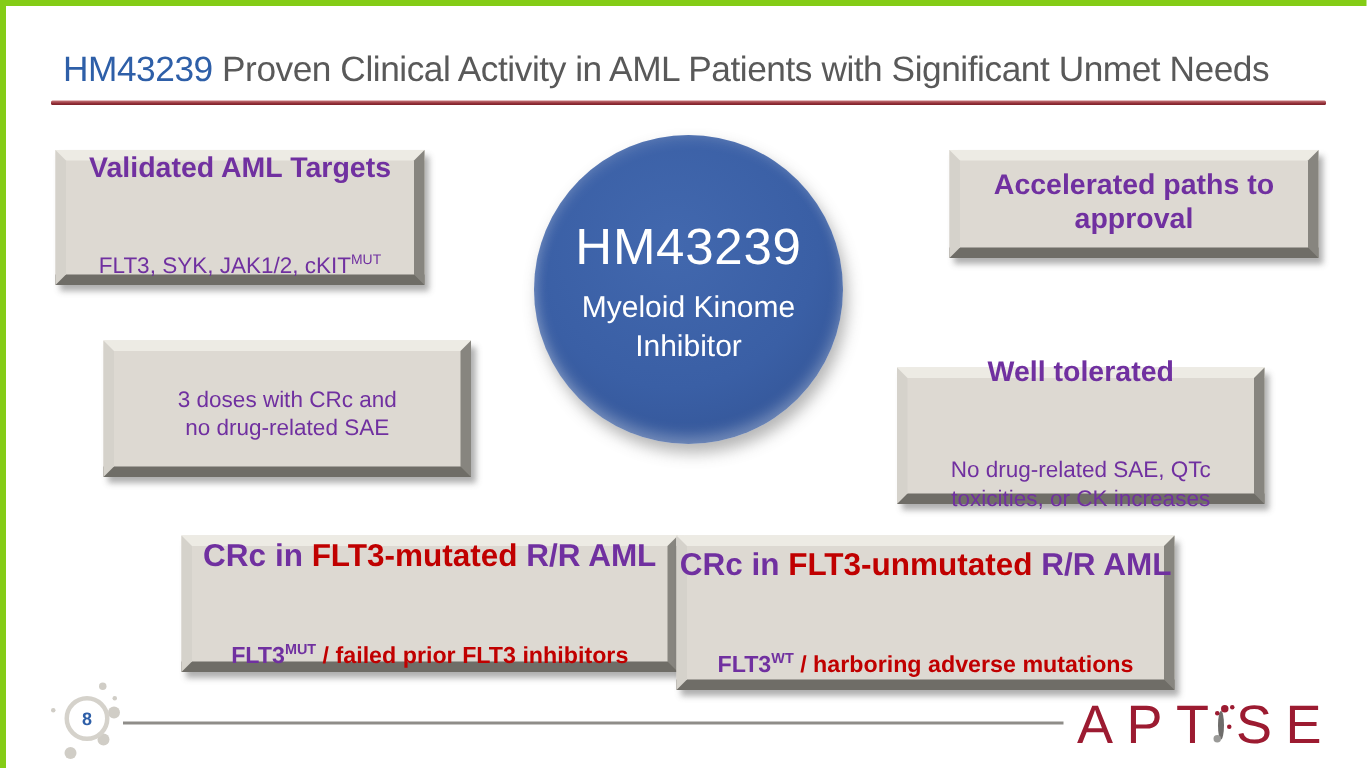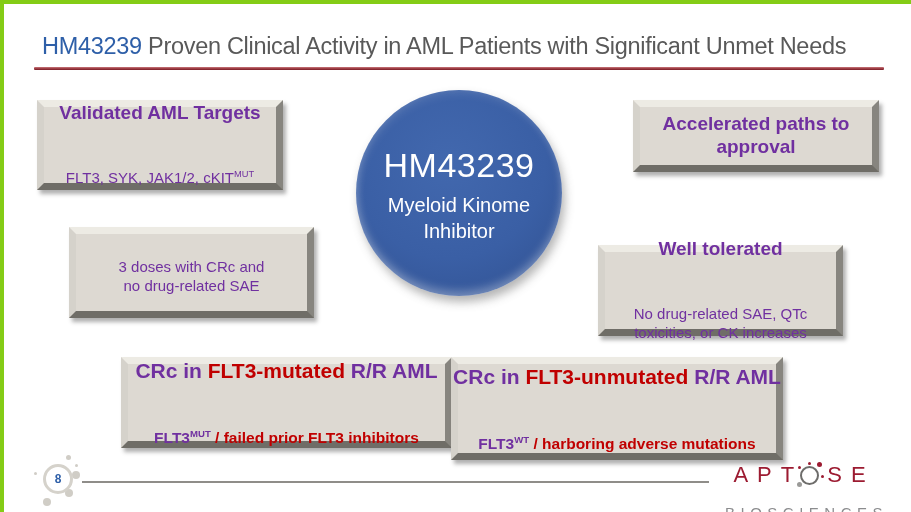--- a/index.html
+++ b/index.html
@@ -72,21 +72,21 @@
   .pb-d1{width:5px;height:5px;left:34px;top:4px;}
   .pb-d2{width:3px;height:3px;left:43px;top:13px;}
   .pb-d3{width:8px;height:8px;left:40px;top:20px;}
   .pb-d4{width:3px;height:3px;left:2px;top:21px;}
   .pb-d5{width:8px;height:8px;left:11px;top:47px;}
   .pb-d6{width:8px;height:8px;left:33px;top:38px;}
   
   .logo{position:absolute;right:24px;top:458px;width:170px;text-align:center;}
   .logo-word{
     display:flex;align-items:center;justify-content:center;
-    color:var(--logo-red);font-size:22px;letter-spacing:9px;font-weight:normal;
+    color:var(--logo-red);font-size:36px;letter-spacing:9px;font-weight:normal;
   }
   .logo-o{
     position:relative;display:inline-block;width:15px;height:15px;
     border:2.5px solid #6e6d6b;border-radius:50%;
     margin:0 8px 0 -3px;
   }
   .logo-o .dot{background:var(--logo-red);}
   .lo-d1{width:3px;height:3px;left:6px;top:-6px;}
   .lo-d2{width:5px;height:5px;right:-5px;top:-6px;}
   .lo-d3{width:3px;height:3px;right:-7px;top:7px;}

